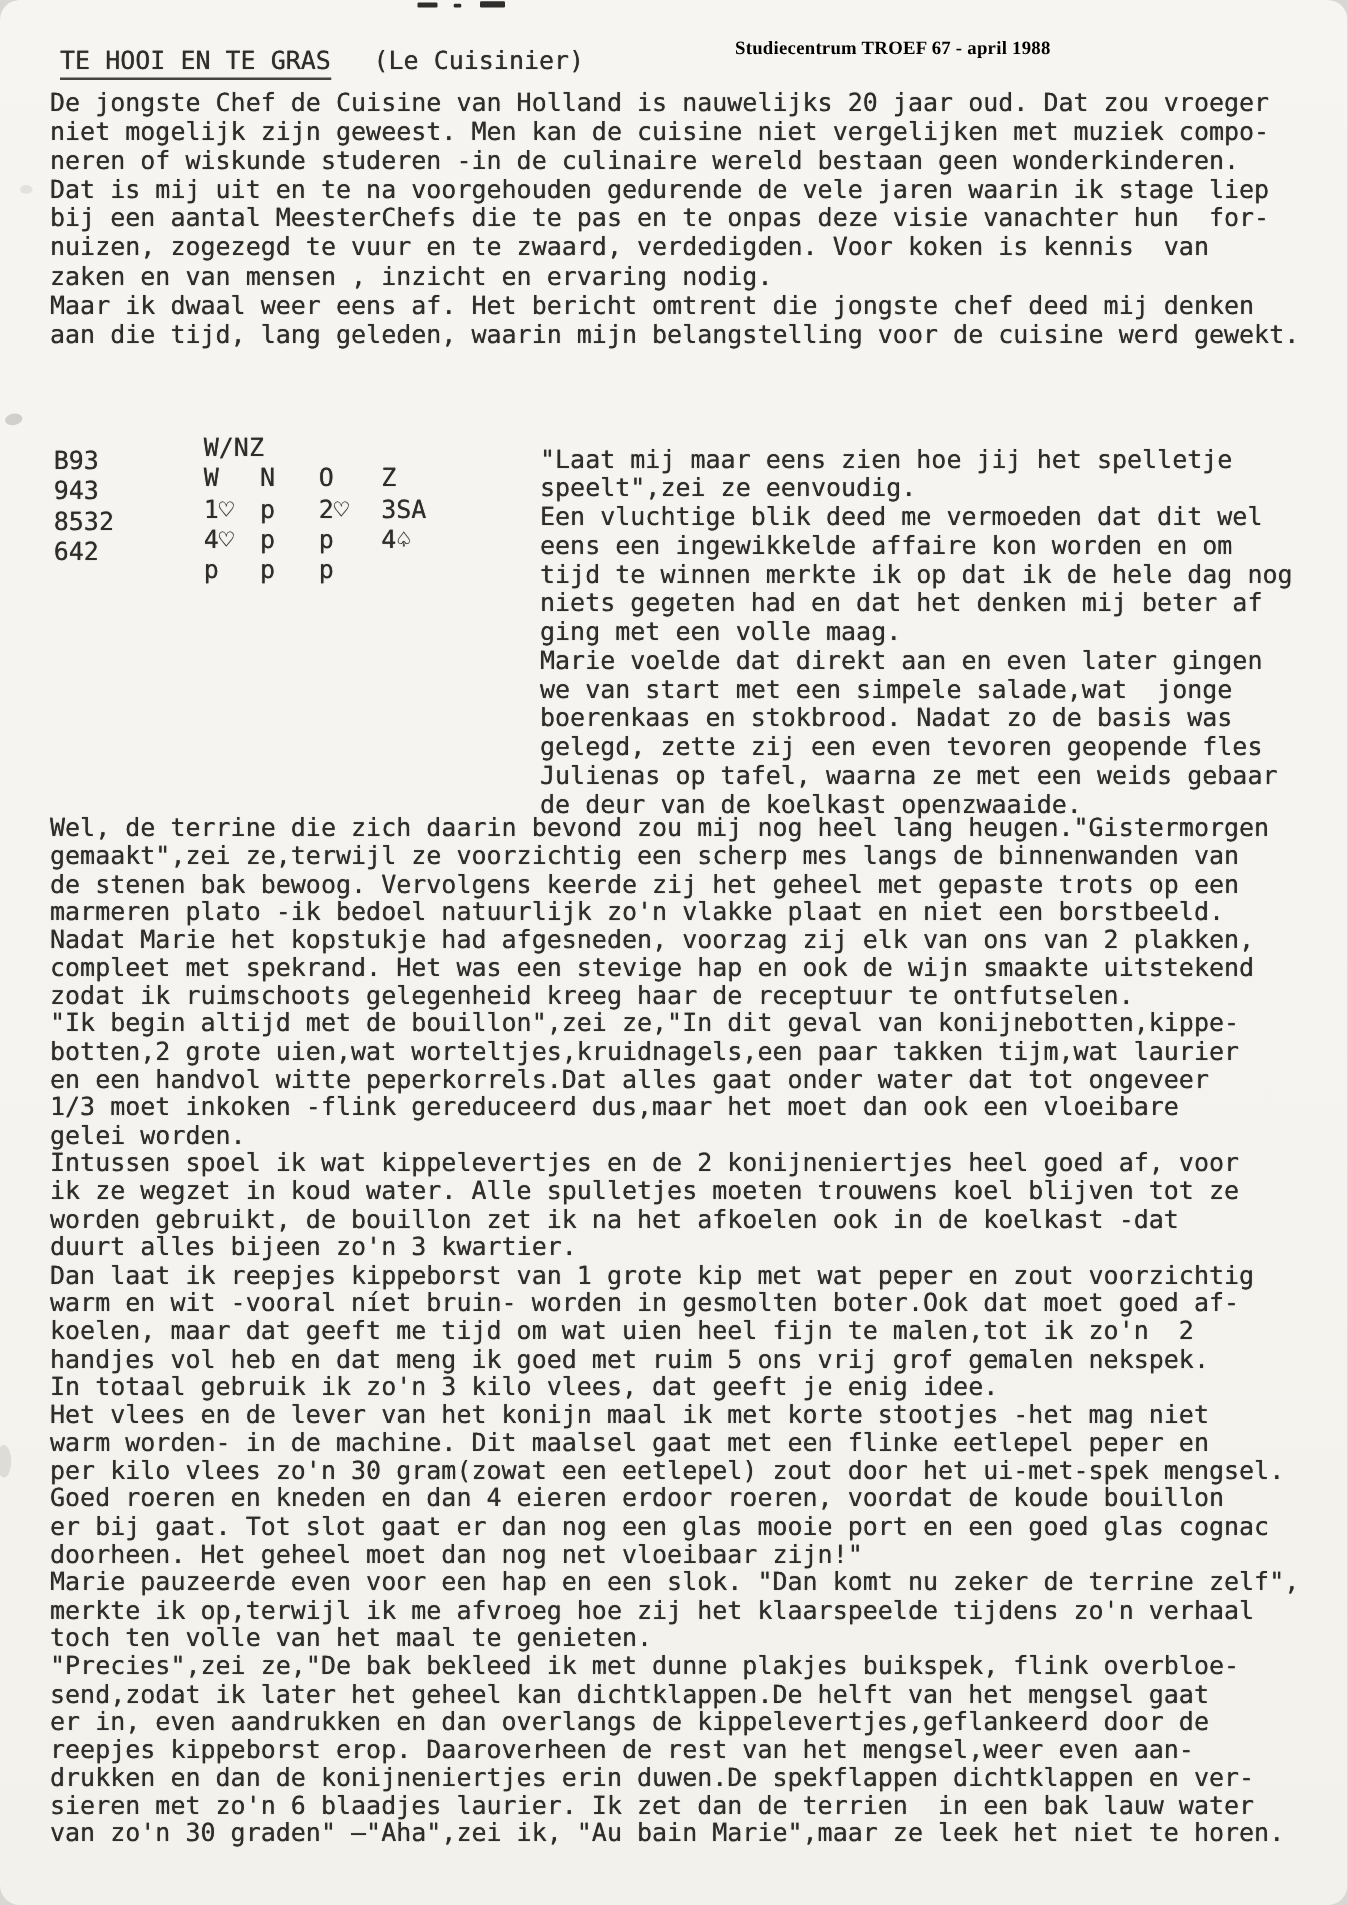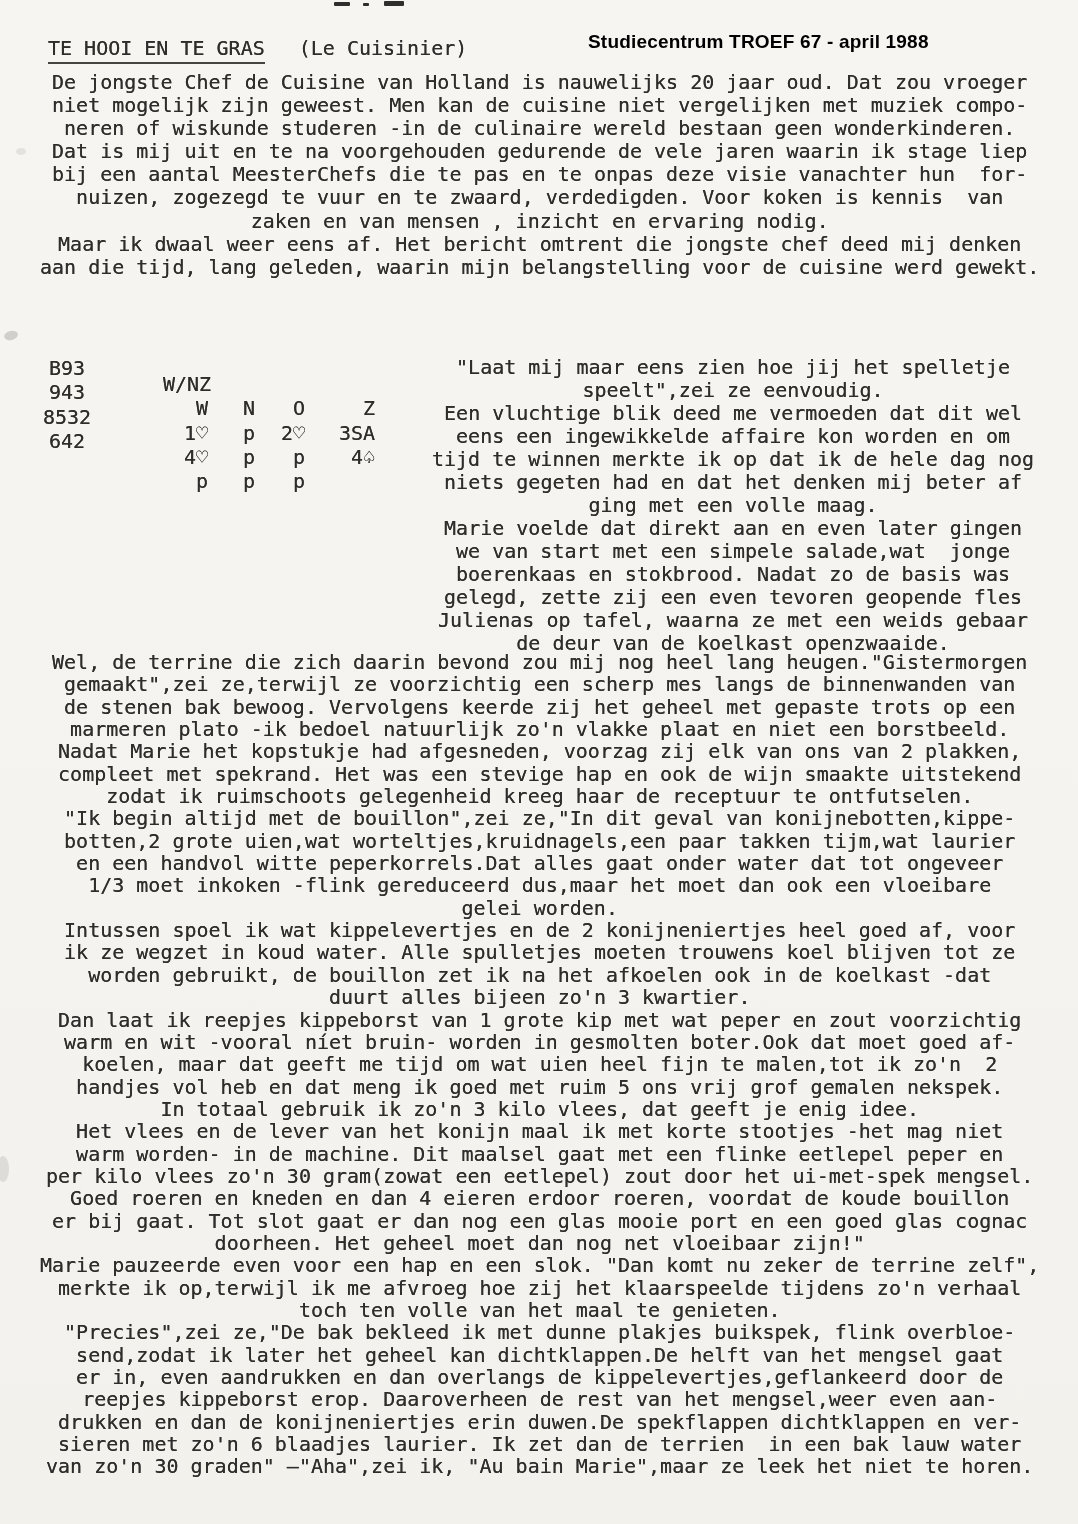--- a/index.html
+++ b/index.html
@@ -4,45 +4,45 @@
 <style>
   html,body{margin:0;padding:0;background:#d8d7d3;}
   .page{
     position:relative;
     width:1078px;height:1524px;
     margin:0 auto;
     background:linear-gradient(180deg,#f6f5f1 0%,#f4f3ef 60%,#f2f1ec 100%);
     overflow:hidden;
     font-family:"DejaVu Sans Mono",monospace;
     color:#2e2d2b;
+    border-radius:16px;
   }
   .type{
     margin:0;
     font-family:"DejaVu Sans Mono",monospace;
     font-size:20px;
     color:#2e2d2b;
     white-space:pre;
     text-shadow:0 0 0.6px rgba(46,45,43,0.85);
     position:absolute;
-    text-align:center;
   }
   .title-line{position:absolute;left:48px;top:36px;font-size:20px;white-space:pre;text-shadow:0 0 0.6px rgba(46,45,43,0.85);}
   .title-underline{border-bottom:2px solid #454440;padding-bottom:2px;}
   .title-sub{margin-left:34px;}
   .stamp{
     position:absolute;left:588px;top:31px;
-    font-family:Liberation Sans, sans-serif;
-    font-weight:700;font-size:19px;color:#000;
+    font-family:Liberation Serif, serif;
+    font-weight:700;font-size:15px;color:#000;
     letter-spacing:0.2px;white-space:pre;
   }
   .intro{left:40px;top:71px;line-height:23.1px;}
   .lead{left:40px;top:281px;line-height:23px;}
   .hand-top{left:43px;top:356px;line-height:24.3px;}
   .hand-bottom{left:53px;top:469px;line-height:25.6px;}
-  .auction{position:absolute;left:163px;top:372px;font-size:20px;text-shadow:0 0 0.6px rgba(46,45,43,0.85);text-align:right;}
+  .auction{position:absolute;left:163px;top:346px;font-size:20px;text-shadow:0 0 0.6px rgba(46,45,43,0.85);}
   .arow{display:grid;grid-template-columns:45px 47px 50px 70px;height:24.3px;line-height:24.3px;white-space:pre;}
   .note{left:163px;top:480px;line-height:26.6px;}
   .dialogue{left:432px;top:356px;line-height:23px;}
   .story{left:40px;top:651px;line-height:22.35px;}
   
   .artifact-top{position:absolute;left:330px;top:0;width:110px;height:8px;}
   .artifact-top i{position:absolute;background:#2f2e2c;border-radius:1px;}
   .artifact-top i:nth-child(1){left:4px;top:2px;width:16px;height:4px;}
   .artifact-top i:nth-child(2){left:33px;top:3px;width:6px;height:3px;}
   .artifact-top i:nth-child(3){left:54px;top:1px;width:20px;height:5px;}

